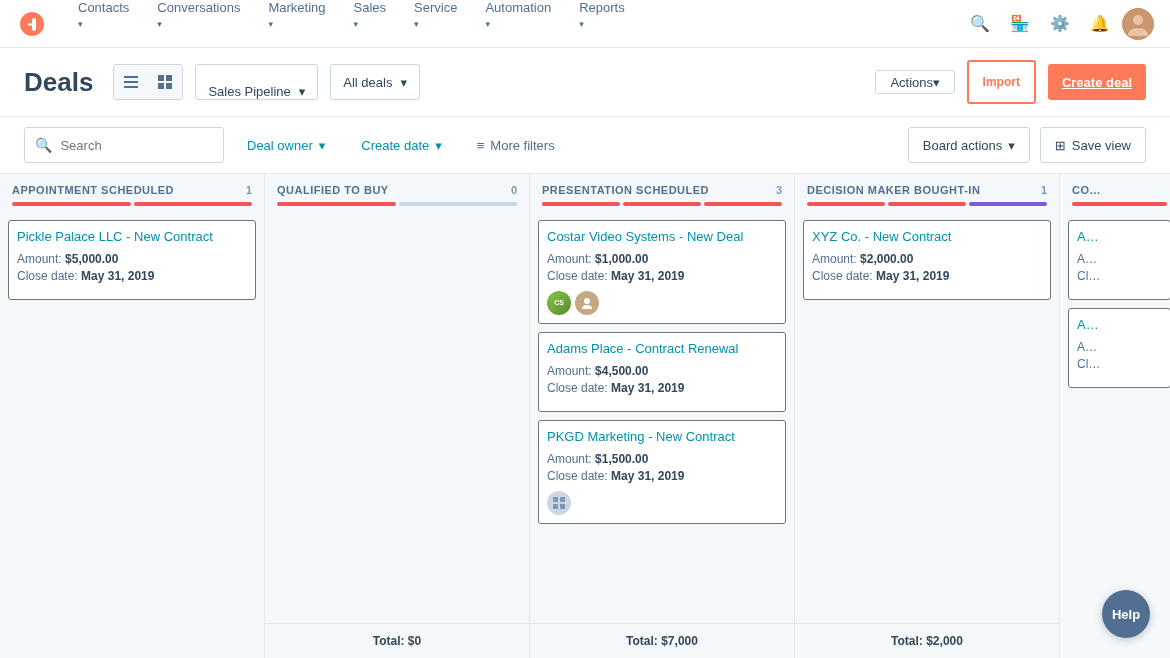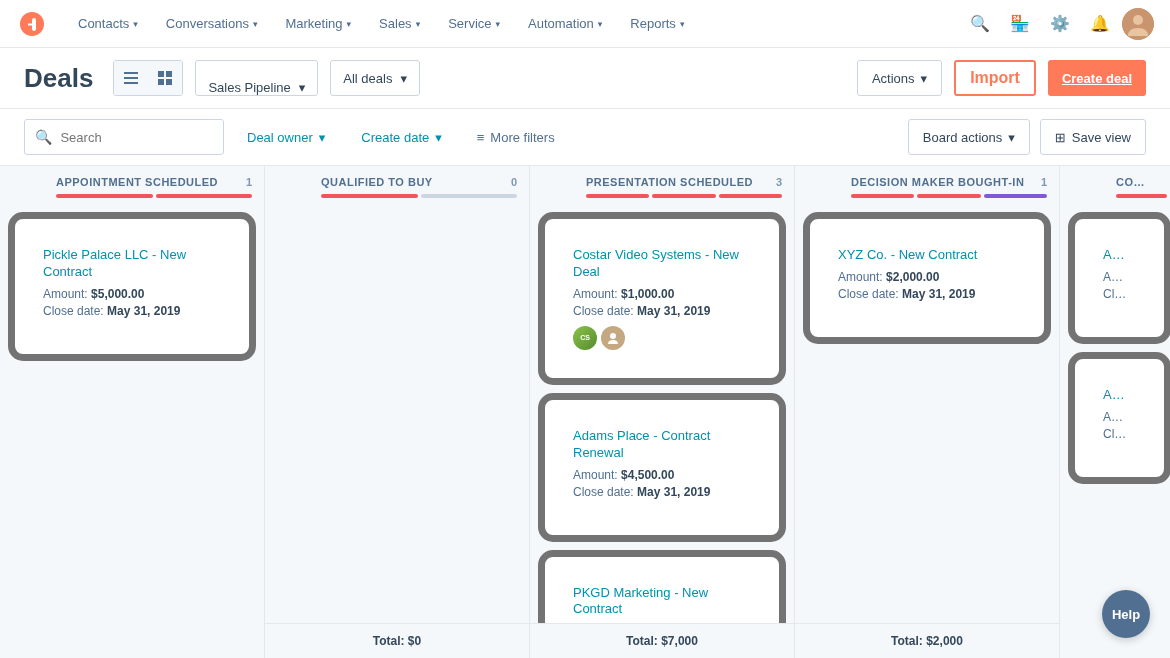--- a/index.html
+++ b/index.html
@@ -21,28 +21,29 @@
       flex-shrink: 0;
     }
     .nav-items {
       display: flex;
       align-items: center;
       gap: 0;
       flex: 1;
     }
     .nav-item {
       display: flex;
-      align-items: center;
+      align-items: flex-start;
       gap: 4px;
       padding: 0 14px;
       height: 48px;
       color: #516f90;
       font-size: 13px;
       cursor: pointer;
       white-space: nowrap;
+      flex-direction: column;
     }
     .nav-chevron { font-size: 9px; }
     .nav-right {
       display: flex;
       align-items: center;
       gap: 4px;
     }
     .nav-icon-btn {
       width: 36px; height: 36px;
       display: flex; align-items: center; justify-content: center;
@@ -117,42 +118,41 @@
       border-radius: 3px;
       background: #fff;
       cursor: pointer;
       font-size: 13px;
       color: #33475b;
     }
     .spacer { flex: 1; }
     .btn-actions {
       display: flex;
       align-items: center;
+      padding: 0 14px;
+      height: 24px;
+      border: 1px solid #cbd6e2;
+      border-radius: 3px;
+      background: #fff;
+      cursor: pointer;
+      font-size: 13px;
+      color: #33475b;
+      font-weight: 500;
+    }
+    .btn-import {
+      display: flex;
+      align-items: center;
       gap: 6px;
       padding: 0 14px;
-      height: 36px;
-      border: 1px solid #cbd6e2;
-      border-radius: 3px;
-      background: #fff;
-      cursor: pointer;
-      font-size: 13px;
-      color: #33475b;
-      font-weight: 500;
-    }
-    .btn-import {
-      display: flex;
-      align-items: center;
-      gap: 6px;
-      padding: 0 14px;
-      height: 36px;
+      height: 44px;
       border: 2px solid #ff7a59;
       border-radius: 3px;
       background: #fff;
       cursor: pointer;
-      font-size: 16px;
+      font-size: 12px;
       color: #ff7a59;
       font-weight: 600;
     }
     .btn-create {
       display: flex;
       align-items: center;
       gap: 6px;
       padding: 18px 14px;
       height: 36px;
       border: none;
@@ -256,21 +256,20 @@
       flex-shrink: 0;
       display: flex;
       flex-direction: column;
       border-right: 1px solid #e5e8eb;
       background: #f5f8fa;
     }
     .board-column:last-child { border-right: none; }
     .col-header {
       padding: 10px 12px 6px;
       background: #f5f8fa;
-      margin-left: 44px;
     }
     .col-title-row {
       display: flex;
       align-items: center;
       justify-content: space-between;
       margin-bottom: 6px;
     }
     .col-title {
       font-size: 11px;
       font-weight: 700;
@@ -301,23 +300,23 @@
     .col-cards {
       flex: 1;
       padding: 4px 8px;
       display: flex;
       flex-direction: column;
       gap: 8px;
       overflow-y: auto;
     }
     .deal-card {
       background: #fff;
-      border: 7px solid #737373;
-      border-radius: 15px;
-      padding: 28px;
+      border: 1px solid #737373;
+      border-radius: 3px;
+      padding: 8px;
       cursor: pointer;
     }
     .deal-title {
       color: #0091ae;
       font-size: 13px;
       font-weight: 500;
       margin-bottom: 6px;
       line-height: 1.3;
     }
     .deal-amount {
@@ -606,20 +605,21 @@
         </div>
 
         <div class="deal-card">
           <div class="deal-title">Adams Place - Contract Renewal</div>
           <div class="deal-amount">Amount: <span>$4,500.00</span></div>
           <div class="deal-close">Close date: <span>May 31, 2019</span></div>
         </div>
 
         <div class="deal-card">
           <div class="deal-title">PKGD Marketing - New Contract</div>
+          <div class="deal-amount">Amount: <span>$1,500.00</span></div>
           <div class="deal-close">Close date: <span>May 31, 2019</span></div>
           <div class="card-avatars">
             <div class="card-avatar-gray">
               <svg width="12" height="12" viewBox="0 0 12 12">
                 <rect x="0" y="0" width="5" height="5" fill="#7c98b6"></rect>
                 <rect x="7" y="0" width="5" height="5" fill="#7c98b6"></rect>
                 <rect x="0" y="7" width="5" height="5" fill="#7c98b6"></rect>
                 <rect x="7" y="7" width="5" height="5" fill="#7c98b6"></rect>
               </svg>
             </div>

